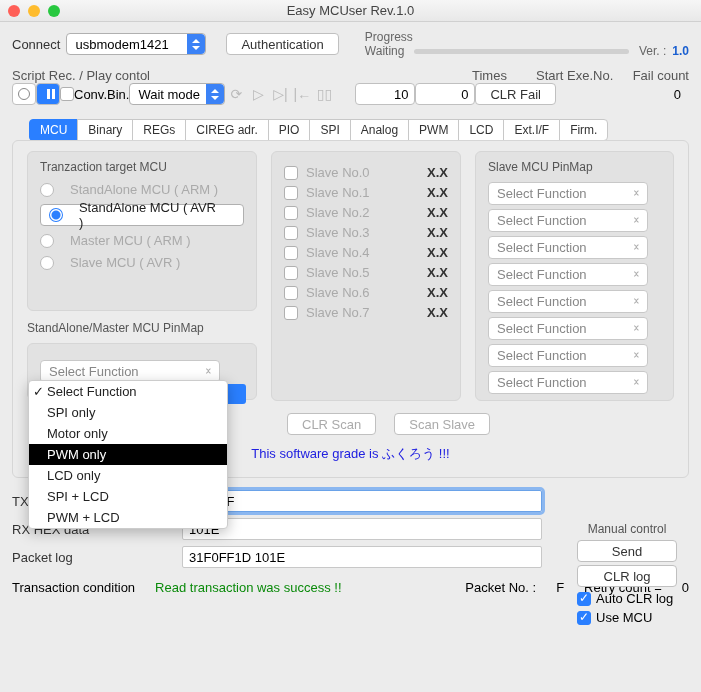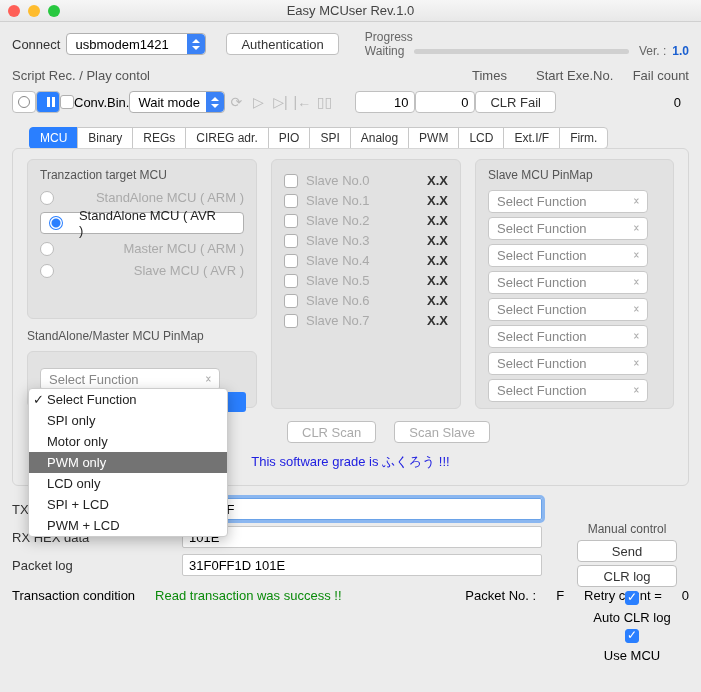--- a/index.html
+++ b/index.html
@@ -23,21 +23,21 @@
 .btn { background: #fff; border: 1px solid #c0c0c0; border-radius: 4px; padding: 3px 14px; height: 22px; display:inline-flex; align-items:center; color:#333; }
 .btn.dis { color:#aaa; }
 
 .bar { flex:1; height:5px; background:#d0d0d0; border-radius:3px; margin:0 4px;}
 .small { font-size: 12px; color:#666; }
 .ver { color:#1a5fd0; font-weight:600;}
 
 .headers { display:flex; font-size:12px; color:#555; margin-top:6px;}
 
 
-.recrow { display:flex; align-items:center; margin-top:8px; background:#ececec;}
+.recrow { display:flex; align-items:center; margin-top:0; background:#ececec;}
 .sq { width:24px; height:22px; border:1px solid #c0c0c0; border-radius:4px; background:#fff; display:inline-flex; align-items:center; justify-content:center;}
 .sq.rec::before { content:""; width:10px; height:10px; border:1px solid #888; border-radius:50%;}
 .sq.pause { background:#2a7fff; }
 .sq.pause::before { content:""; width:3px; height:10px; background:#fff; box-shadow:5px 0 #fff;}
 .cb { width:14px; height:14px; border:1px solid #b0b0b0; border-radius:3px; background:#fff; display:inline-block;}
 .cb.on { background:#2a7fff; border-color:#2a7fff; position:relative;}
 .cb.on::after { content:"✓"; color:#fff; position:absolute; top:-2px; left:1px; font-size:12px;}
 .numfield { background:#fff; border:1px solid #c0c0c0; border-radius:4px; width:60px; height:22px; padding:2px 6px; text-align:right;}
 .tool { width:22px; height:20px; display:inline-flex; align-items:center; justify-content:center; color:#bbb; font-size:14px;}
 
@@ -47,52 +47,52 @@
 .tab:first-child { border-radius:4px 0 0 4px;}
 .tab:last-child { border-radius:0 4px 4px 0;}
 .tab.active { background:#2a7fff; color:#fff; border-color:#2a7fff;}
 
 .panel { border:1px solid #d6d6d6; border-radius:6px; padding:10px 14px 14px; margin-top:-1px; background:#ececec;}
 
 .cols { display:flex; gap:14px;}
 .group { background:#e2e2e2; border:1px solid #d6d6d6; border-radius:6px; padding:8px 12px 12px; }
 .groupTitle { font-size:12px; color:#555; margin-bottom:8px;}
 
-.radio { display:flex; align-items:center; gap:16px; margin:7px 0; color:#aaa;justify-content:space-between;}
+.radio { display:flex; align-items:center; gap:16px; margin:7px 0; color:#aaa;}
 .radio .r { width:14px; height:14px; border:1px solid #bbb; border-radius:50%; background:#fff;}
 .radio.sel { color:#222;}
 .radio.sel .r { border-color:#2a7fff; background: radial-gradient(#2a7fff 0 4px, #fff 5px);}
 
 .slaveRow { display:flex; align-items:center; gap:8px; margin:5px 0; color:#aaa;}
 .slaveRow .cb { }
 .slaveRow .v { color:#333; font-weight:600; margin-left:auto;}
 
 .funcSel { background:#fff; border:1px solid #c8c8c8; border-radius:4px; padding:3px 8px; width:160px; color:#888; position:relative; margin:4px 0;}
 .funcSel::after { content:"⌄"; position:absolute; right:6px; top:0; color:#aaa; font-size:11px;}
 .funcSel::before { content:"⌃"; position:absolute; right:6px; bottom:0; color:#aaa; font-size:11px;}
 
 .dropdown { position:absolute; background:#fff; border:1px solid #ccc; border-radius:4px; box-shadow:0 4px 14px rgba(0,0,0,.25); width:200px; z-index:10;}
 .dropdown li { list-style:none; padding:3px 18px; font-size:13px; color:#222; position:relative;}
-.dropdown li.hl { background:#737373; color:#fff;}
+.dropdown li.hl { background:#000000; color:#fff;}
 .dropdown li.chk::before { content:"✓"; position:absolute; left:4px;}
 
 .midbtns { display:flex; gap:18px; margin-top:12px; margin-left:260px;}
 
 .grade { color:#2020e0; text-align:center; margin-top:10px; font-size:13px;}
 
 .dataGrid { margin-top:12px;}
 .dataRow { display:flex; align-items:center; margin:6px 0; gap:10px;}
 .dataRow .dl { width:160px; color:#333;}
 .tf { background:#fff; border:1px solid #c8c8c8; border-radius:2px; padding:3px 6px; width:360px; height:22px;}
 .tf.focus { outline:3px solid #8bb7f0; border-color:#6aa2e8;}
 
 .rightCol { position:absolute; right:14px; top:522px; width:120px;}
 .rightCol .hdr { font-size:12px; color:#555; text-align:center; margin-bottom:4px;}
 .rightCol .btn { width:100px; justify-content:center; margin:3px auto; display:flex;}
-.rightCol .cbrow { display:flex; align-items:center; gap:5px; margin:4px 0 0 10px; font-size:13px;flex-direction:column;}
+.rightCol .cbrow { display:flex; align-items:center; gap:5px; margin:4px 0 0 10px; font-size:13px;}
 
 .bottom { display:flex; align-items:center; gap:20px; margin-top:12px; font-size:13px;}
 .green { color:#0a8a0a;}
 
 .blueBtn { width:30px; height:20px; background:#2a7fff; border-radius:3px;}
 </style>
 </head>
 <body>
 
 <div class="titlebar">

